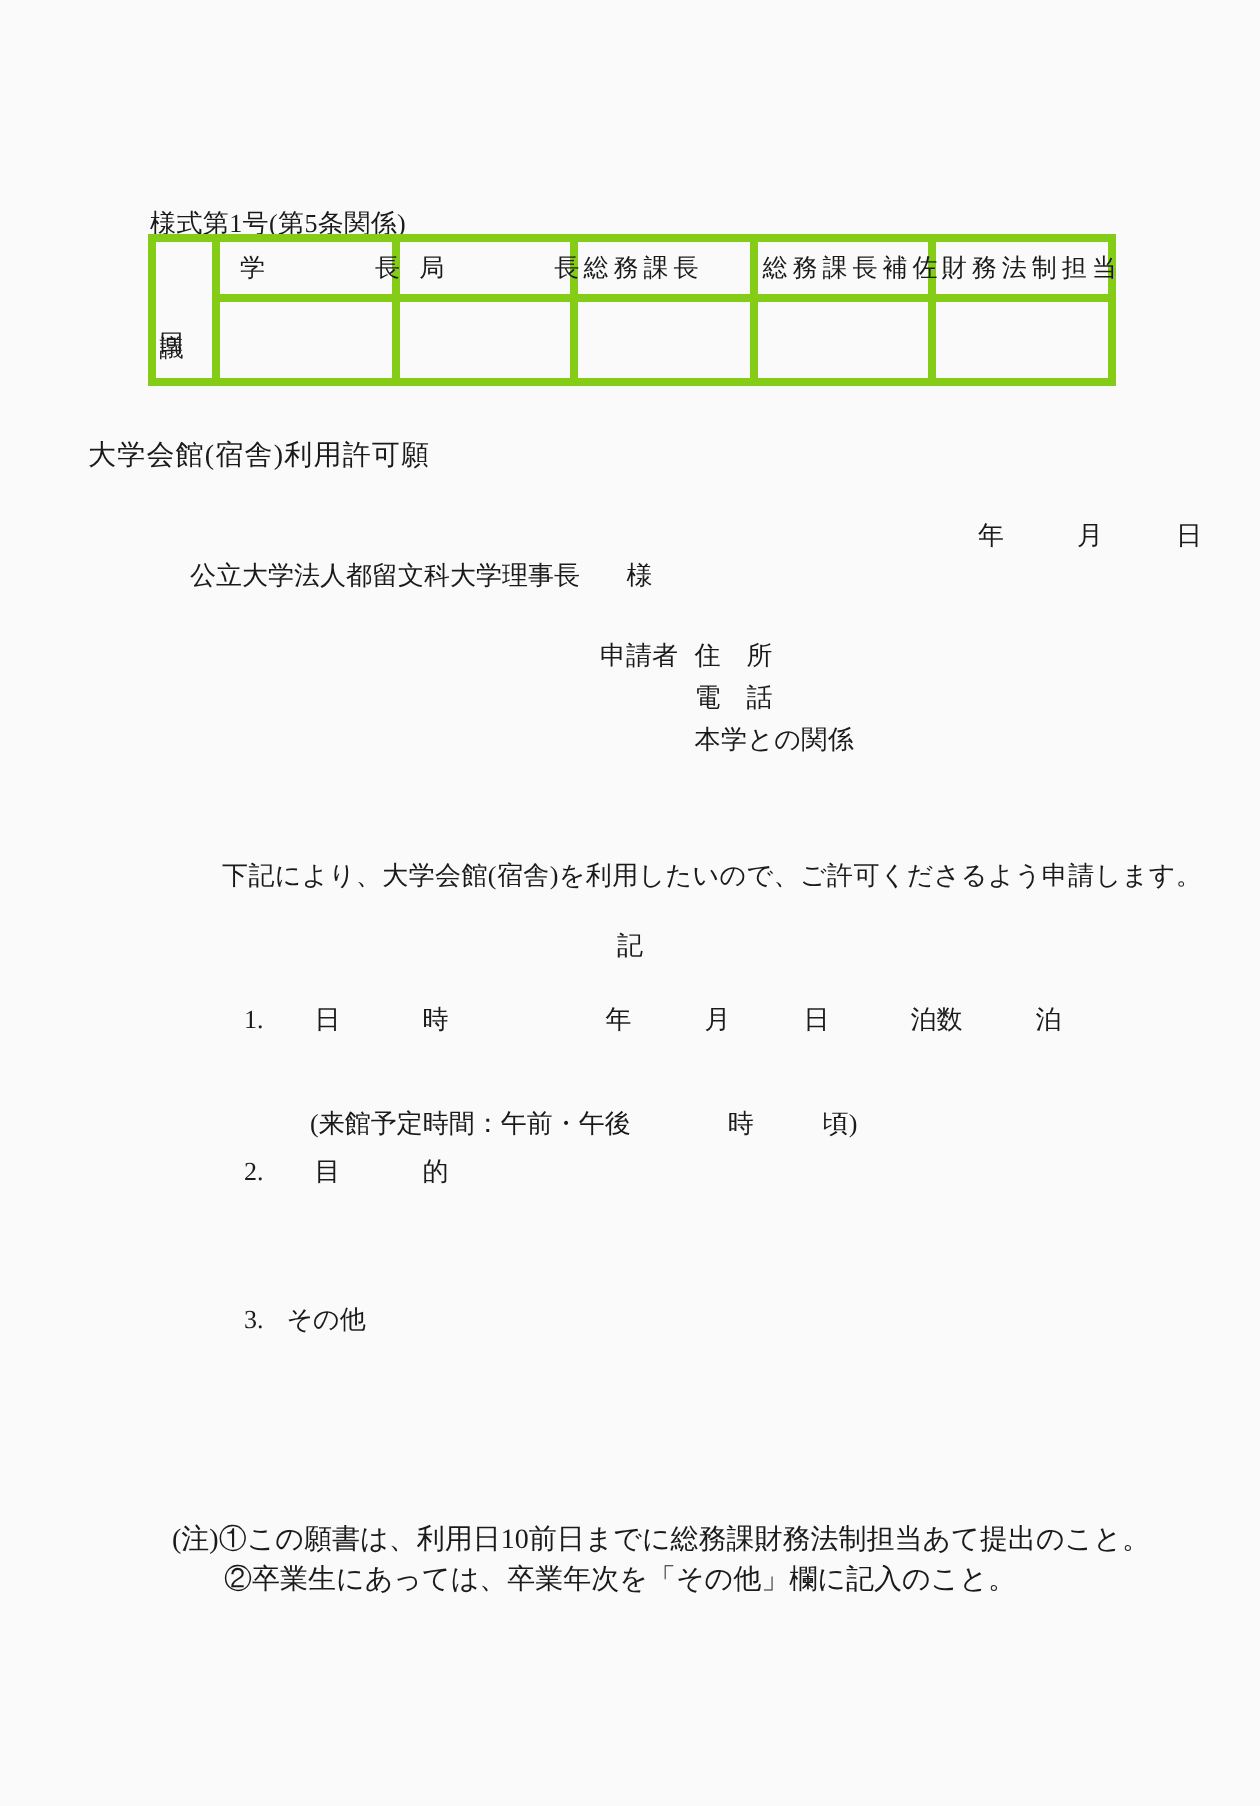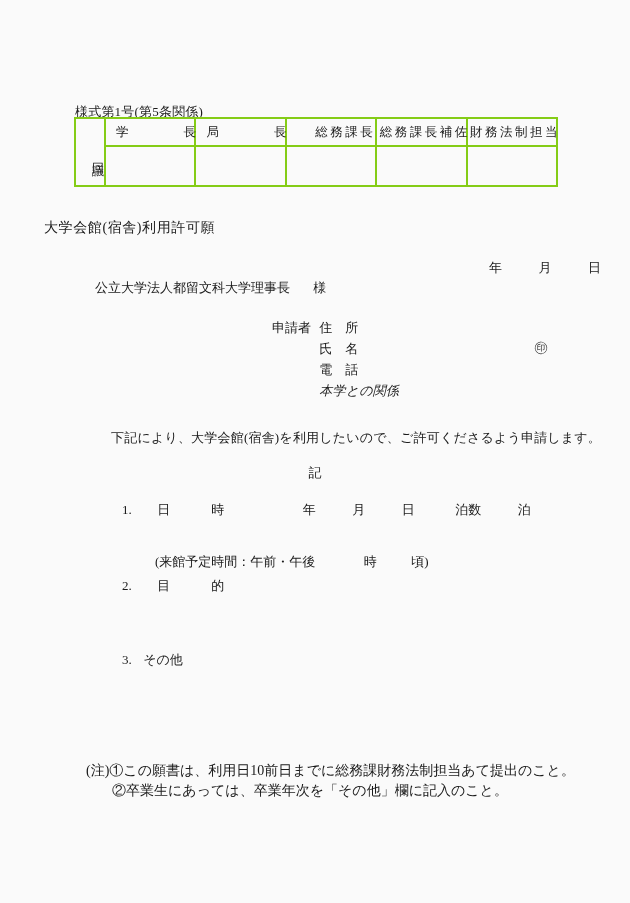--- a/index.html
+++ b/index.html
@@ -36,23 +36,23 @@
   
   .approval-table {
     position: absolute;
     left: 74px;
     top: 117px;
     width: 484px;
     border-collapse: collapse;
     table-layout: fixed;
   }
   .approval-table td {
-    border: 2px solid #84cc16;
+    border: 4px solid #84cc16;
     padding: 0;
-    text-align: right;
+    text-align: left;
     vertical-align: middle;
     font-size: 12.5px;
   }
   .approval-table td.rubric {
     width: 28px;
     font-size: 12px;
     line-height: 1.15;
     letter-spacing: 0;
   }
   .rubric-inner {
@@ -101,26 +101,26 @@
     text-align: center;
   }
   .addressee .sama { margin-left: 20px; }
 
   
   .applicant-block {
     left: 272px; top: 317px;
     font-size: 13px;
     line-height: 21px;
   }
-  .applicant-row { white-space: nowrap; position: relative; }
+  .applicant-row { white-space: nowrap; position: relative; margin-left: 28px; }
   .applicant-label {
     display: inline-block;
     width: 44px;
   }
-  .applicant-label.wide { width: auto; letter-spacing: 0.2px; font-style: italic; }
+  .applicant-label.wide { width: auto; letter-spacing: 0.2px; }
   .seal {
     position: absolute;
     left: 262px;
     top: -1px;
     font-size: 14px;
     line-height: 21px;
   }
 
   
   .body-sentence {
@@ -223,26 +223,20 @@
   <div class="abs addressee">
     <span>公立大学法人都留文科大学理事長</span>
     <span class="sama">様</span>
   </div>
 
   <div class="abs applicant-block">
     <div class="applicant-row">
       <span class="applicant-label">申請者</span>
       <span>住　所</span>
       <span></span>
-    </div>
-    <div class="applicant-row">
-      <span class="applicant-label"></span>
-      <span>氏　名</span>
-      <span></span>
-      <span class="seal">㊞</span>
     </div>
     <div class="applicant-row">
       <span class="applicant-label"></span>
       <span>電　話</span>
       <span></span>
     </div>
     <div class="applicant-row">
       <span class="applicant-label"></span>
       <span class="applicant-label wide">本学との関係</span>
       <span></span>

